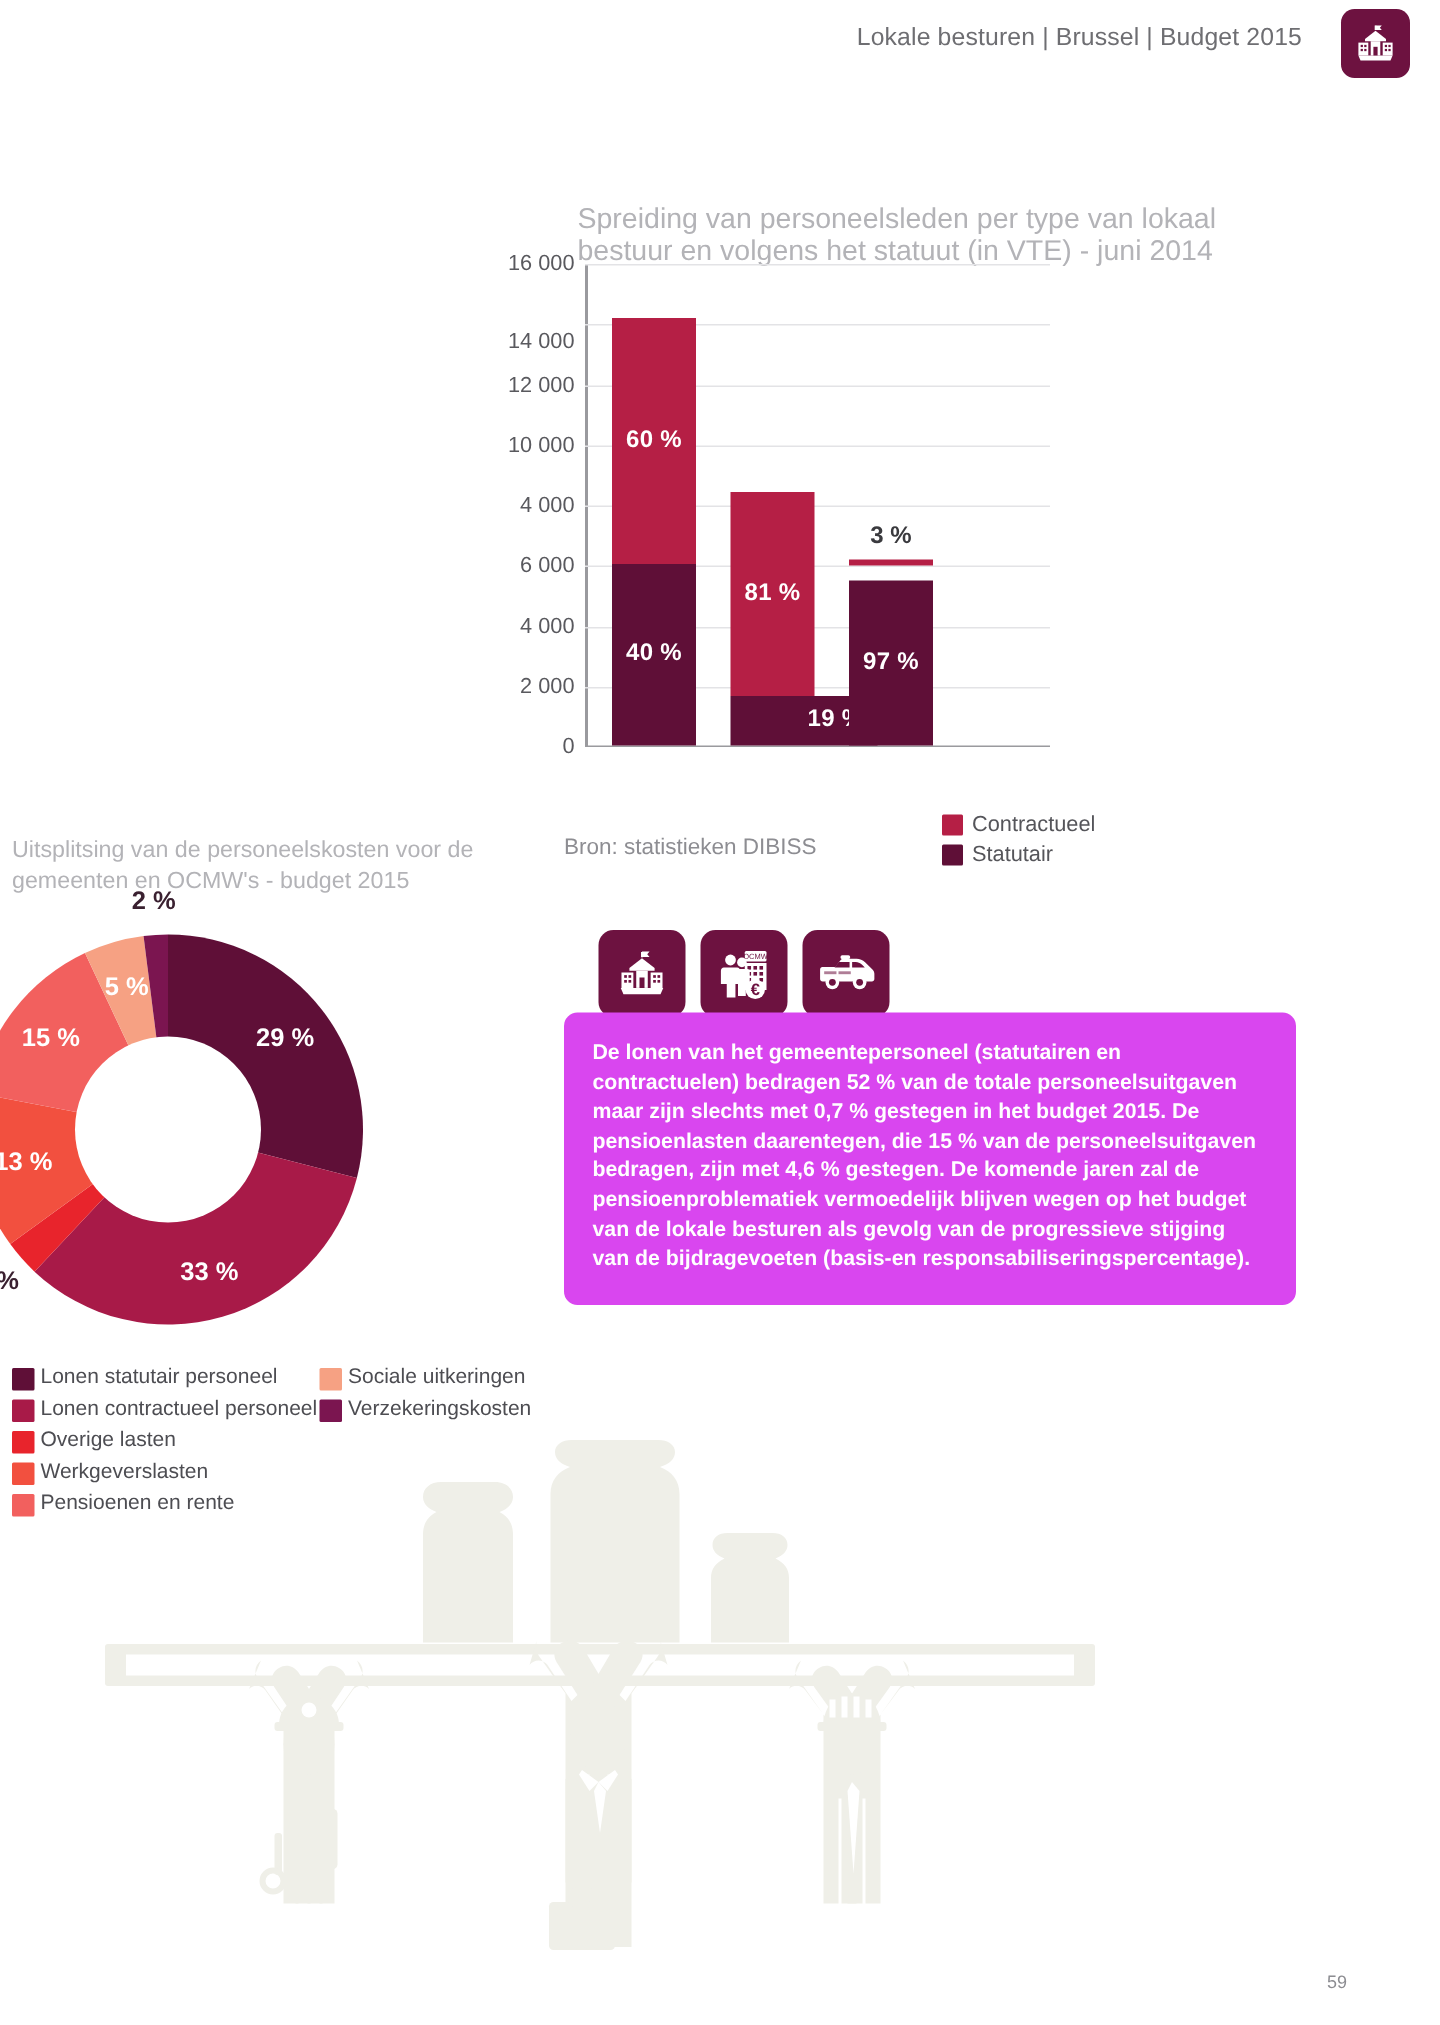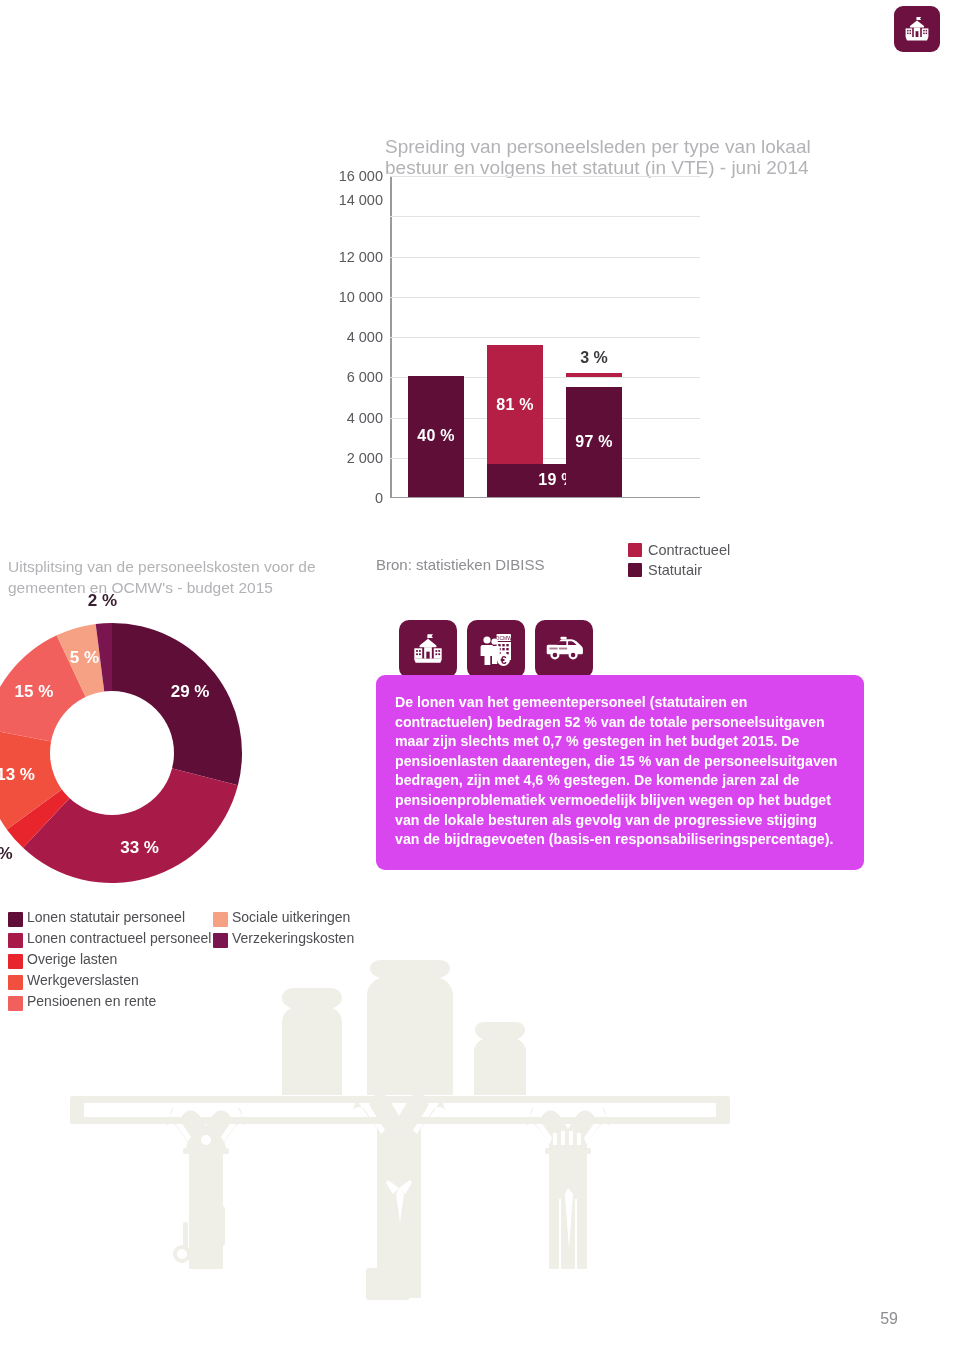--- a/index.html
+++ b/index.html
@@ -92,26 +92,27 @@
   #pie-legend{position:absolute;left:8px;top:908px;width:350px;}
   .plg-col{position:absolute;top:0;}
   .plg-row{display:flex;align-items:flex-end;margin-bottom:2px;}
   .plg-sw{width:15px;height:15px;margin-right:4px;flex:none;border-radius:1px;margin-top:2px;}
   .plg-label{font-size:14px;color:#4d4d52;line-height:19px;white-space:nowrap;}
 
   
   #watermark{position:absolute;left:70px;top:960px;width:680px;height:370px;opacity:1;}
 
   
-  #pagenum{position:absolute;right:62px;bottom:22px;font-size:16px;color:#8c8c91;}
+  #pagenum{position:absolute;right:62px;bottom:22px;font-size:12px;color:#8c8c91;}
 </style>
 </head>
 <body>
 
 <div id="header">
+  <div id="header-title">Lokale besturen | Brussel | Budget 2015</div>
   <div id="header-logo">
     <svg width="30" height="30" viewBox="0 0 30 30" aria-hidden="true">
       <path d="M15 3v3" stroke="#fff" stroke-width="1.1" fill="none"></path>
       <path d="M15 3h4.2l-1.3 1.5L19.2 6H15z" fill="#fff"></path>
       <path d="M15 6.5L22 12v1.5h-14V12z" fill="#fff"></path>
       <rect x="11.8" y="13.5" width="6.4" height="9.5" fill="#fff"></rect>
       <path d="M3.6 14.4h6.6v8.6H3.6z" fill="#fff"></path>
       <path d="M19.8 14.4h6.6v8.6h-6.6z" fill="#fff"></path>
       <path d="M3.6 23h22.8l-1.4 3.4H5z" fill="#fff"></path>
       <rect x="5.1" y="15.9" width="1.5" height="1.5" fill="#6d1240"></rect>
@@ -143,30 +144,31 @@
         <div class="gridline" style="top: 0px;"></div>
       </div>
     <div id="ytick-host">
         <div class="ytick" style="top: 322px;">0</div>
         <div class="ytick" style="top: 281.75px;">2 000</div>
         <div class="ytick" style="top: 241.5px;">4 000</div>
         <div class="ytick" style="top: 201.25px;">6 000</div>
         <div class="ytick" style="top: 161px;">4 000</div>
         <div class="ytick" style="top: 120.75px;">10 000</div>
         <div class="ytick" style="top: 80.5px;">12 000</div>
-        <div class="ytick" style="top: 24px;">14 000</div>
+        <div class="ytick" style="top: 52px;">14 000</div>
         <div class="ytick" style="top: 0px;">16 000</div>
       </div>
     <div id="bars-host">
         <div class="bar" style="left: 18px; height: 284.769px;">
           <div class="seg seg-bot" style="bottom: 0px; height: 120.347px;">40 %</div>
+          <div class="seg seg-top" style="bottom: 120.347px; height: 164.421px;">60 %</div>
         </div>
         <div class="bar" style="left: 97px; height: 169.05px;">
           <div class="seg seg-bot" style="bottom: 0px; height: 32.4012px; padding-left: 42px;">19 %</div>
-          <div class="seg seg-top" style="bottom: 32.4012px; height: 119px;">81 %</div>
+          <div class="seg seg-top" style="bottom: 32.4012px; height: 136px;">81 %</div>
         </div>
         <div class="bar" style="left: 176px; height: 123.064px;">
           <div class="seg seg-bot" style="bottom: 0px; height: 110px;">97 %</div>
           <div class="seg-outside" style="bottom: 129.064px;">3 %</div>
           <div class="seg seg-top" style="bottom: 119.341px; height: 3.72313px;"></div>
         </div>
       </div>
   </div>
 
   <div id="bar-legend">

